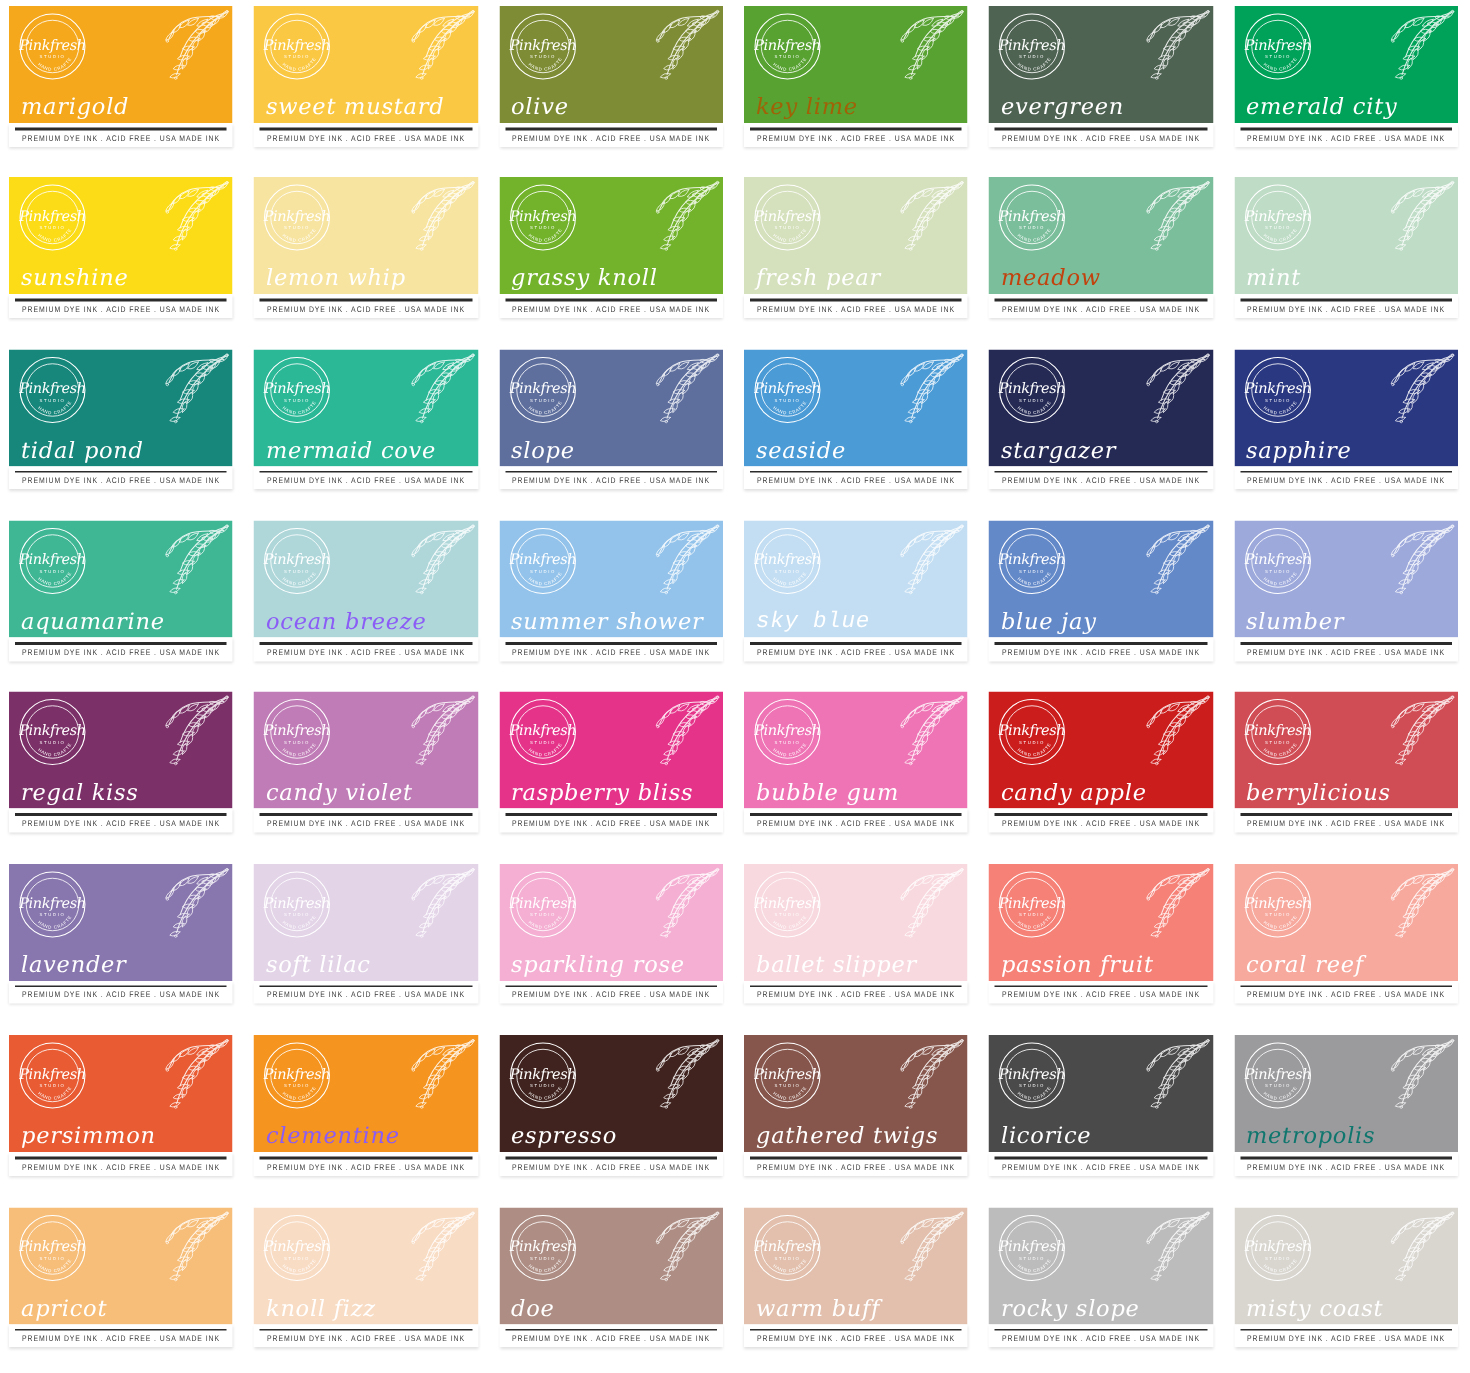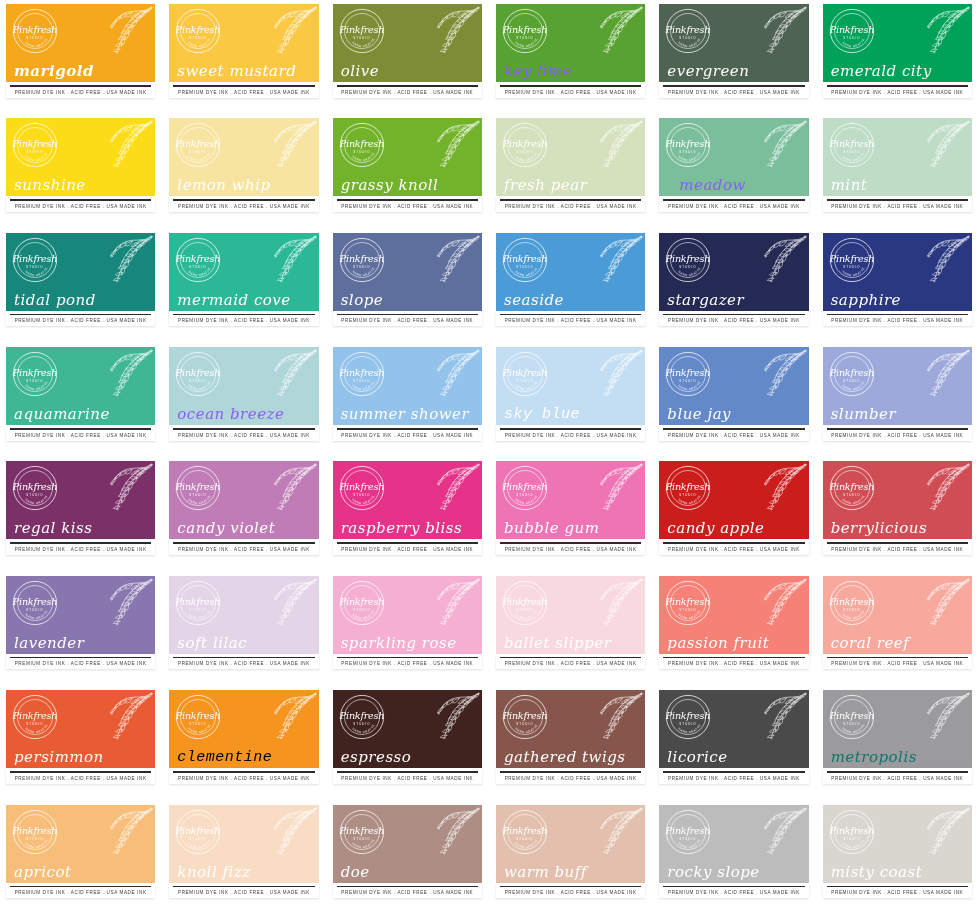--- a/index.html
+++ b/index.html
@@ -126,21 +126,21 @@
             </g>
             <g stroke-width="0.9">
               <circle cx="97" cy="5" r="1.6"></circle>
               <circle cx="36" cy="84" r="1.5"></circle>
               <circle cx="26" cy="40" r="1.4"></circle>
             </g>
           </g>
         </svg>
       </div>
 
-      <div class="cname" style="color: rgb(255, 255, 255); font-weight: bold;">marigold</div>
+      <div class="cname" style="color: rgb(255, 255, 255);">marigold</div>
     </div>
 
     <div class="label">
       <div class="rule"></div>
       <div class="ltext">PREMIUM DYE INK . ACID FREE . USA MADE INK</div>
     </div>
   </div>
 
   <div class="cell">
     <div class="pad">
@@ -330,21 +330,21 @@
             </g>
             <g stroke-width="0.9">
               <circle cx="97" cy="5" r="1.6"></circle>
               <circle cx="36" cy="84" r="1.5"></circle>
               <circle cx="26" cy="40" r="1.4"></circle>
             </g>
           </g>
         </svg>
       </div>
 
-      <div class="cname" style="color: #8b5cf6; margin-top: 40px;">key lime</div>
+      <div class="cname" style="color: #a16207; margin-top: 40px;">key lime</div>
     </div>
 
     <div class="label">
       <div class="rule"></div>
       <div class="ltext">PREMIUM DYE INK . ACID FREE . USA MADE INK</div>
     </div>
   </div>
 
   <div class="cell">
     <div class="pad">
@@ -806,21 +806,21 @@
             </g>
             <g stroke-width="0.9">
               <circle cx="97" cy="5" r="1.6"></circle>
               <circle cx="36" cy="84" r="1.5"></circle>
               <circle cx="26" cy="40" r="1.4"></circle>
             </g>
           </g>
         </svg>
       </div>
 
-      <div class="cname" style="color: #8b5cf6; margin-left: 12px;">meadow</div>
+      <div class="cname" style="color: #c2410c;">meadow</div>
     </div>
 
     <div class="label">
       <div class="rule"></div>
       <div class="ltext">PREMIUM DYE INK . ACID FREE . USA MADE INK</div>
     </div>
   </div>
 
   <div class="cell">
     <div class="pad">
@@ -2642,21 +2642,21 @@
             </g>
             <g stroke-width="0.9">
               <circle cx="97" cy="5" r="1.6"></circle>
               <circle cx="36" cy="84" r="1.5"></circle>
               <circle cx="26" cy="40" r="1.4"></circle>
             </g>
           </g>
         </svg>
       </div>
 
-      <div class="cname" style="color: #000000; font-family: Liberation Mono, monospace;">clementine</div>
+      <div class="cname" style="color: #8b5cf6;">clementine</div>
     </div>
 
     <div class="label">
       <div class="rule"></div>
       <div class="ltext">PREMIUM DYE INK . ACID FREE . USA MADE INK</div>
     </div>
   </div>
 
   <div class="cell">
     <div class="pad">

